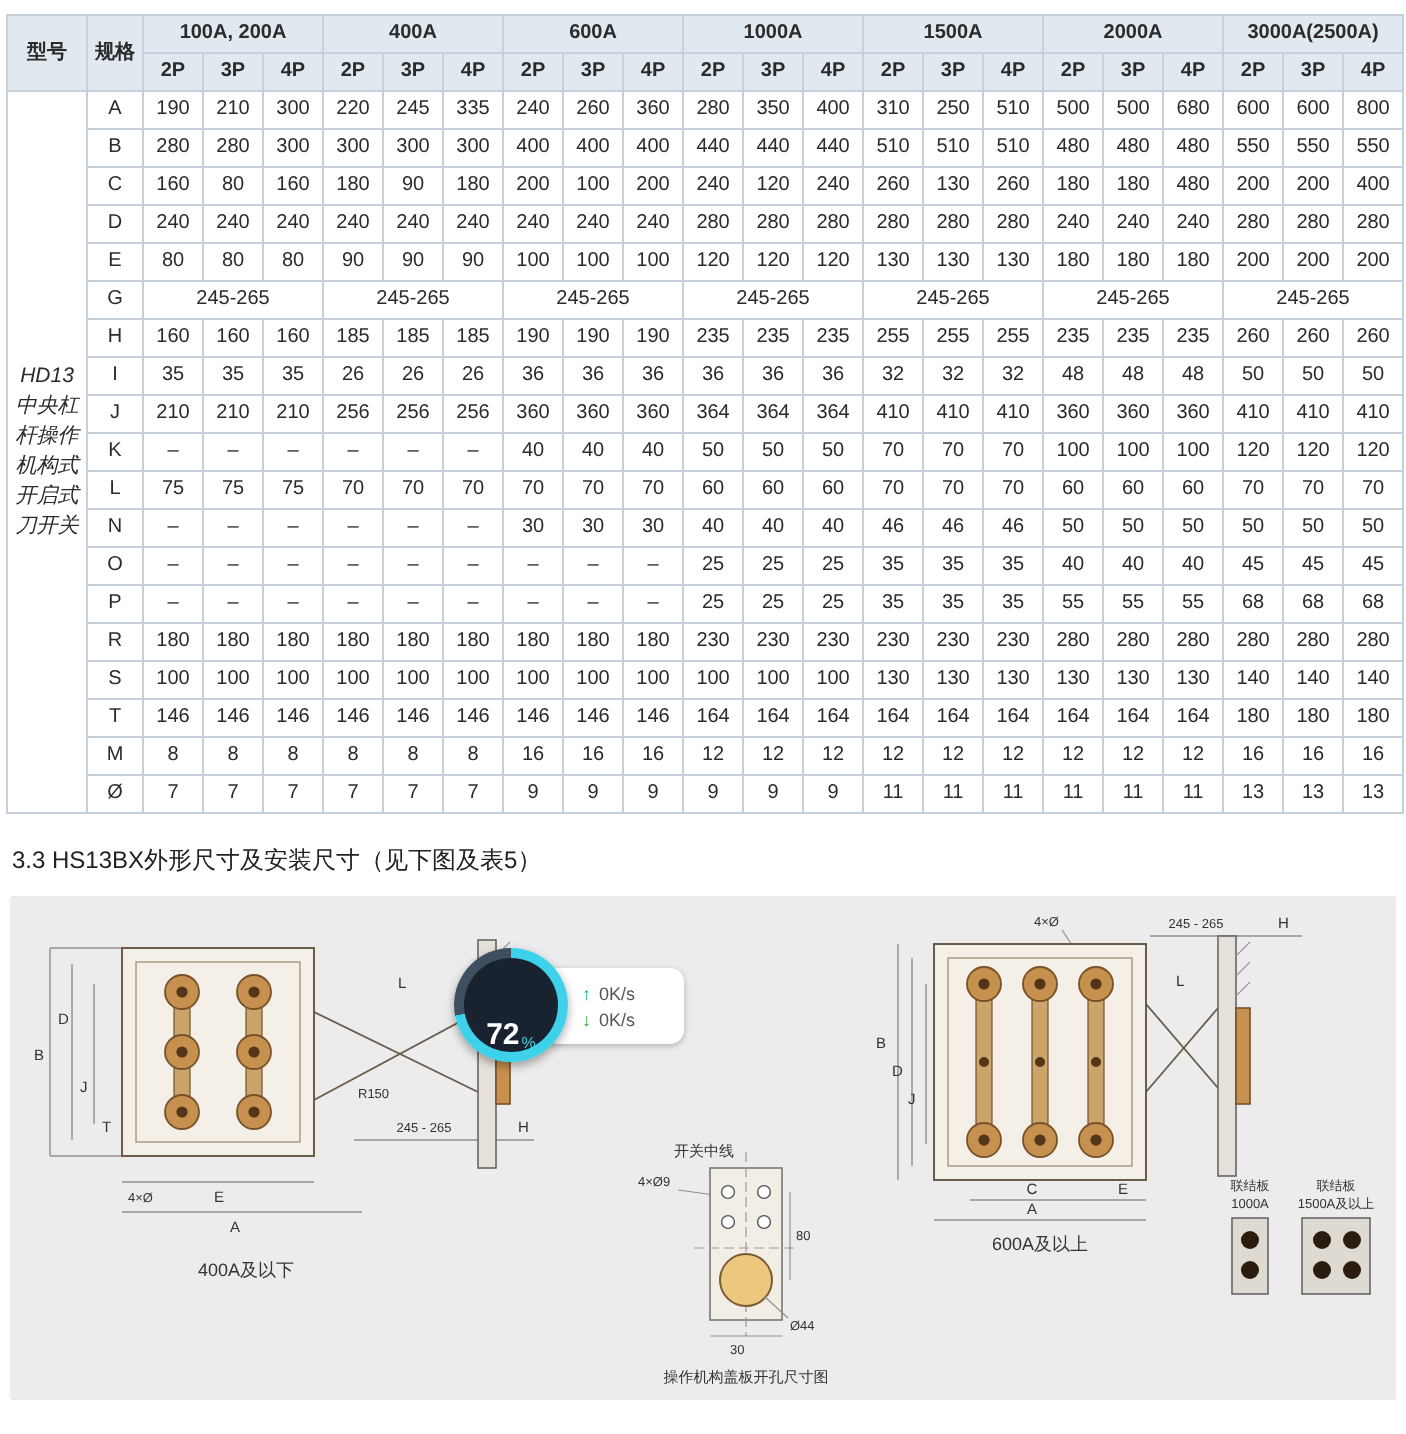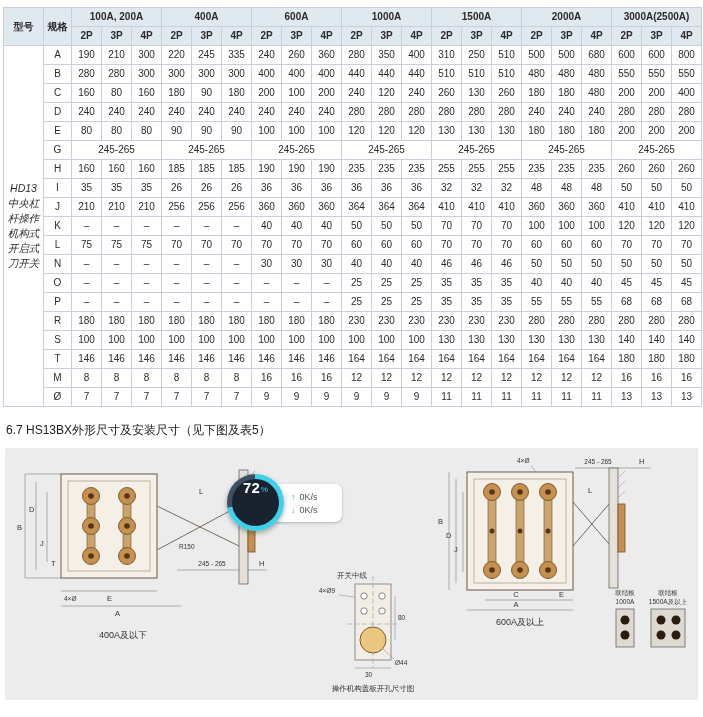--- a/index.html
+++ b/index.html
@@ -39,21 +39,21 @@
   
   .speedball{position:absolute;left:222px;top:26px;width:118px;height:60px;}
   .ball{
     position:absolute;left:0;top:0;width:57px;height:57px;border-radius:50%;
     display:flex;align-items:center;justify-content:center;z-index:2;
     box-shadow:0 2px 5px rgba(0,0,0,.35);
     background:conic-gradient(#3ed2ea 0deg 259deg,#3e4f61 259deg 360deg);
   }
   .ball-inner{
     width:47px;height:47px;border-radius:50%;background:#18232f;
-    display:flex;align-items:flex-start;justify-content:center;
+    display:flex;align-items:flex-end;justify-content:center;
   }
   .pct-num{color:#fff;font-size:15px;font-weight:bold;}
   .pct-sym{color:#46d0e8;font-size:8px;margin-left:1px;margin-top:6px;}
   .speed-pill{
     position:absolute;left:45px;top:10px;width:70px;height:38px;
     background:#fff;border-radius:7px;box-shadow:0 1px 3px rgba(0,0,0,.25);
     display:flex;flex-direction:column;justify-content:center;gap:3px;
     padding-left:19px;box-sizing:border-box;z-index:1;
   }
   .speed-row{display:flex;align-items:center;gap:4px;font-size:9px;color:#555;}
@@ -575,21 +575,21 @@
           <td>11</td>
           <td>11</td>
           <td>11</td>
           <td>13</td>
           <td>13</td>
           <td>13</td>
         </tr>
       </tbody>
     </table>
 
-  <div class="section-title">6.7 HS13BX外形尺寸及安装尺寸（见下图及表5）</div>
+  <div class="section-title">3.3 HS13BX外形尺寸及安装尺寸（见下图及表5）</div>
 
   <div class="figure-panel">
 
     <svg class="fig-svg" width="693" height="252" viewBox="0 0 693 252">
       <g font-size="7.5" fill="#333">
 
         <g>
           <g stroke="#909090" stroke-width="0.7" fill="none">
             <line x1="20" y1="26" x2="20" y2="130"></line>
             <line x1="31" y1="34" x2="31" y2="122"></line>

